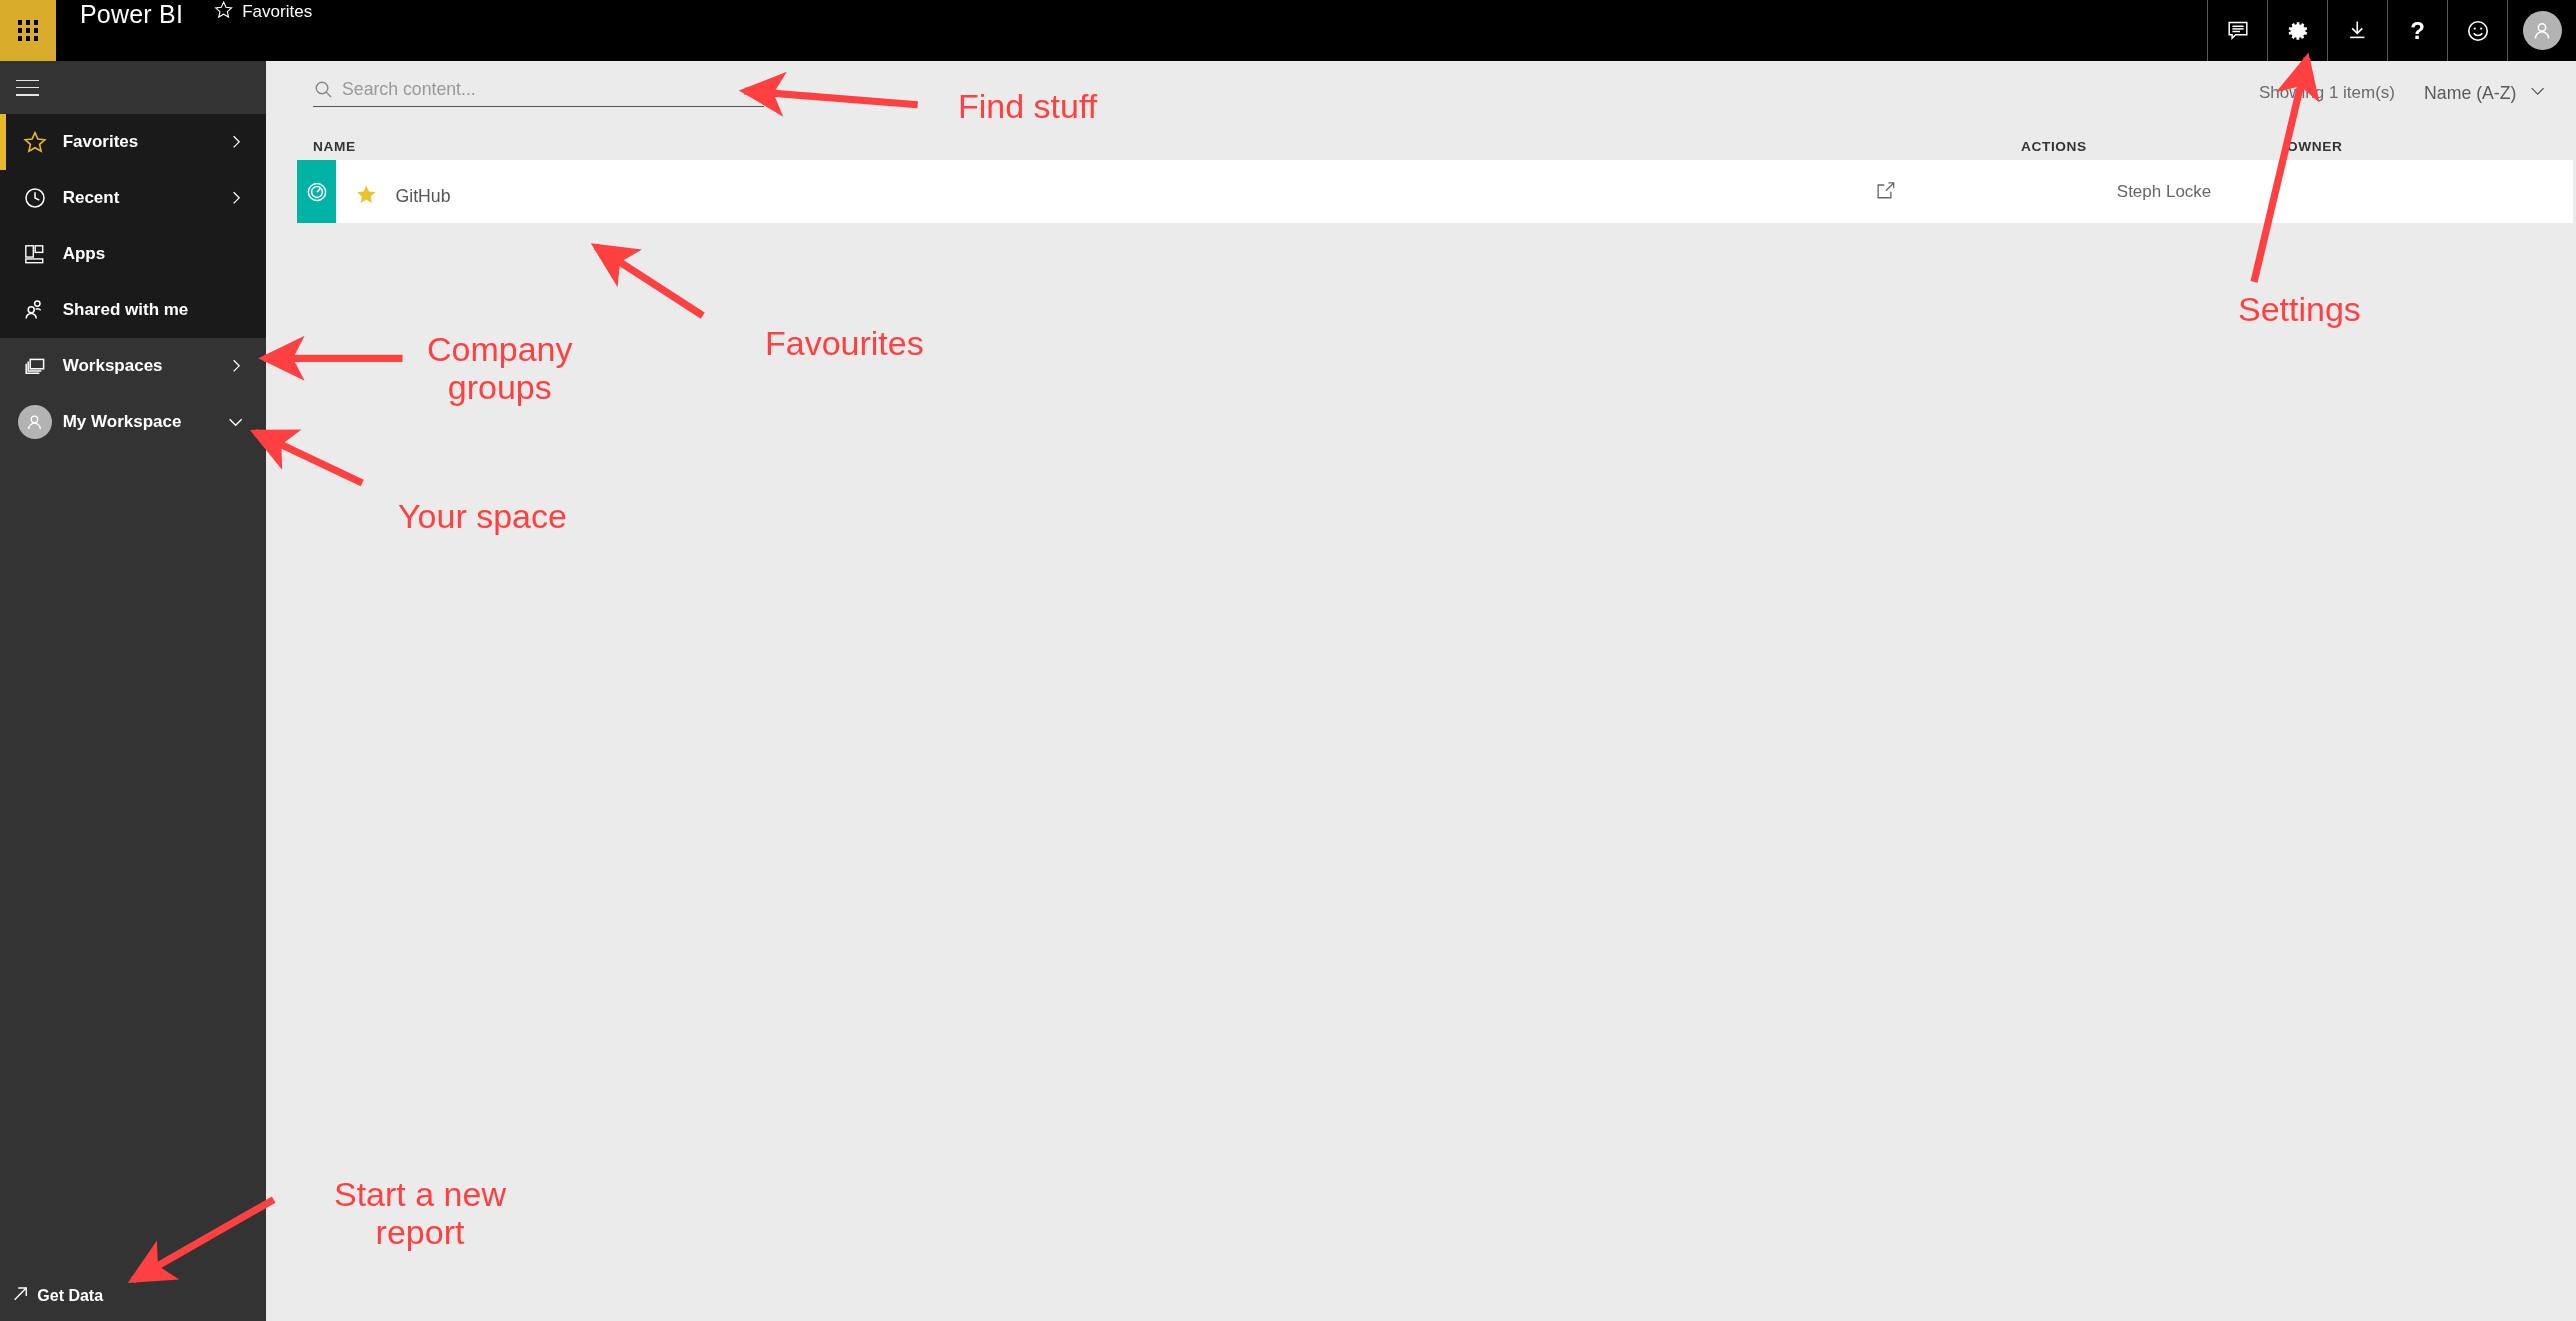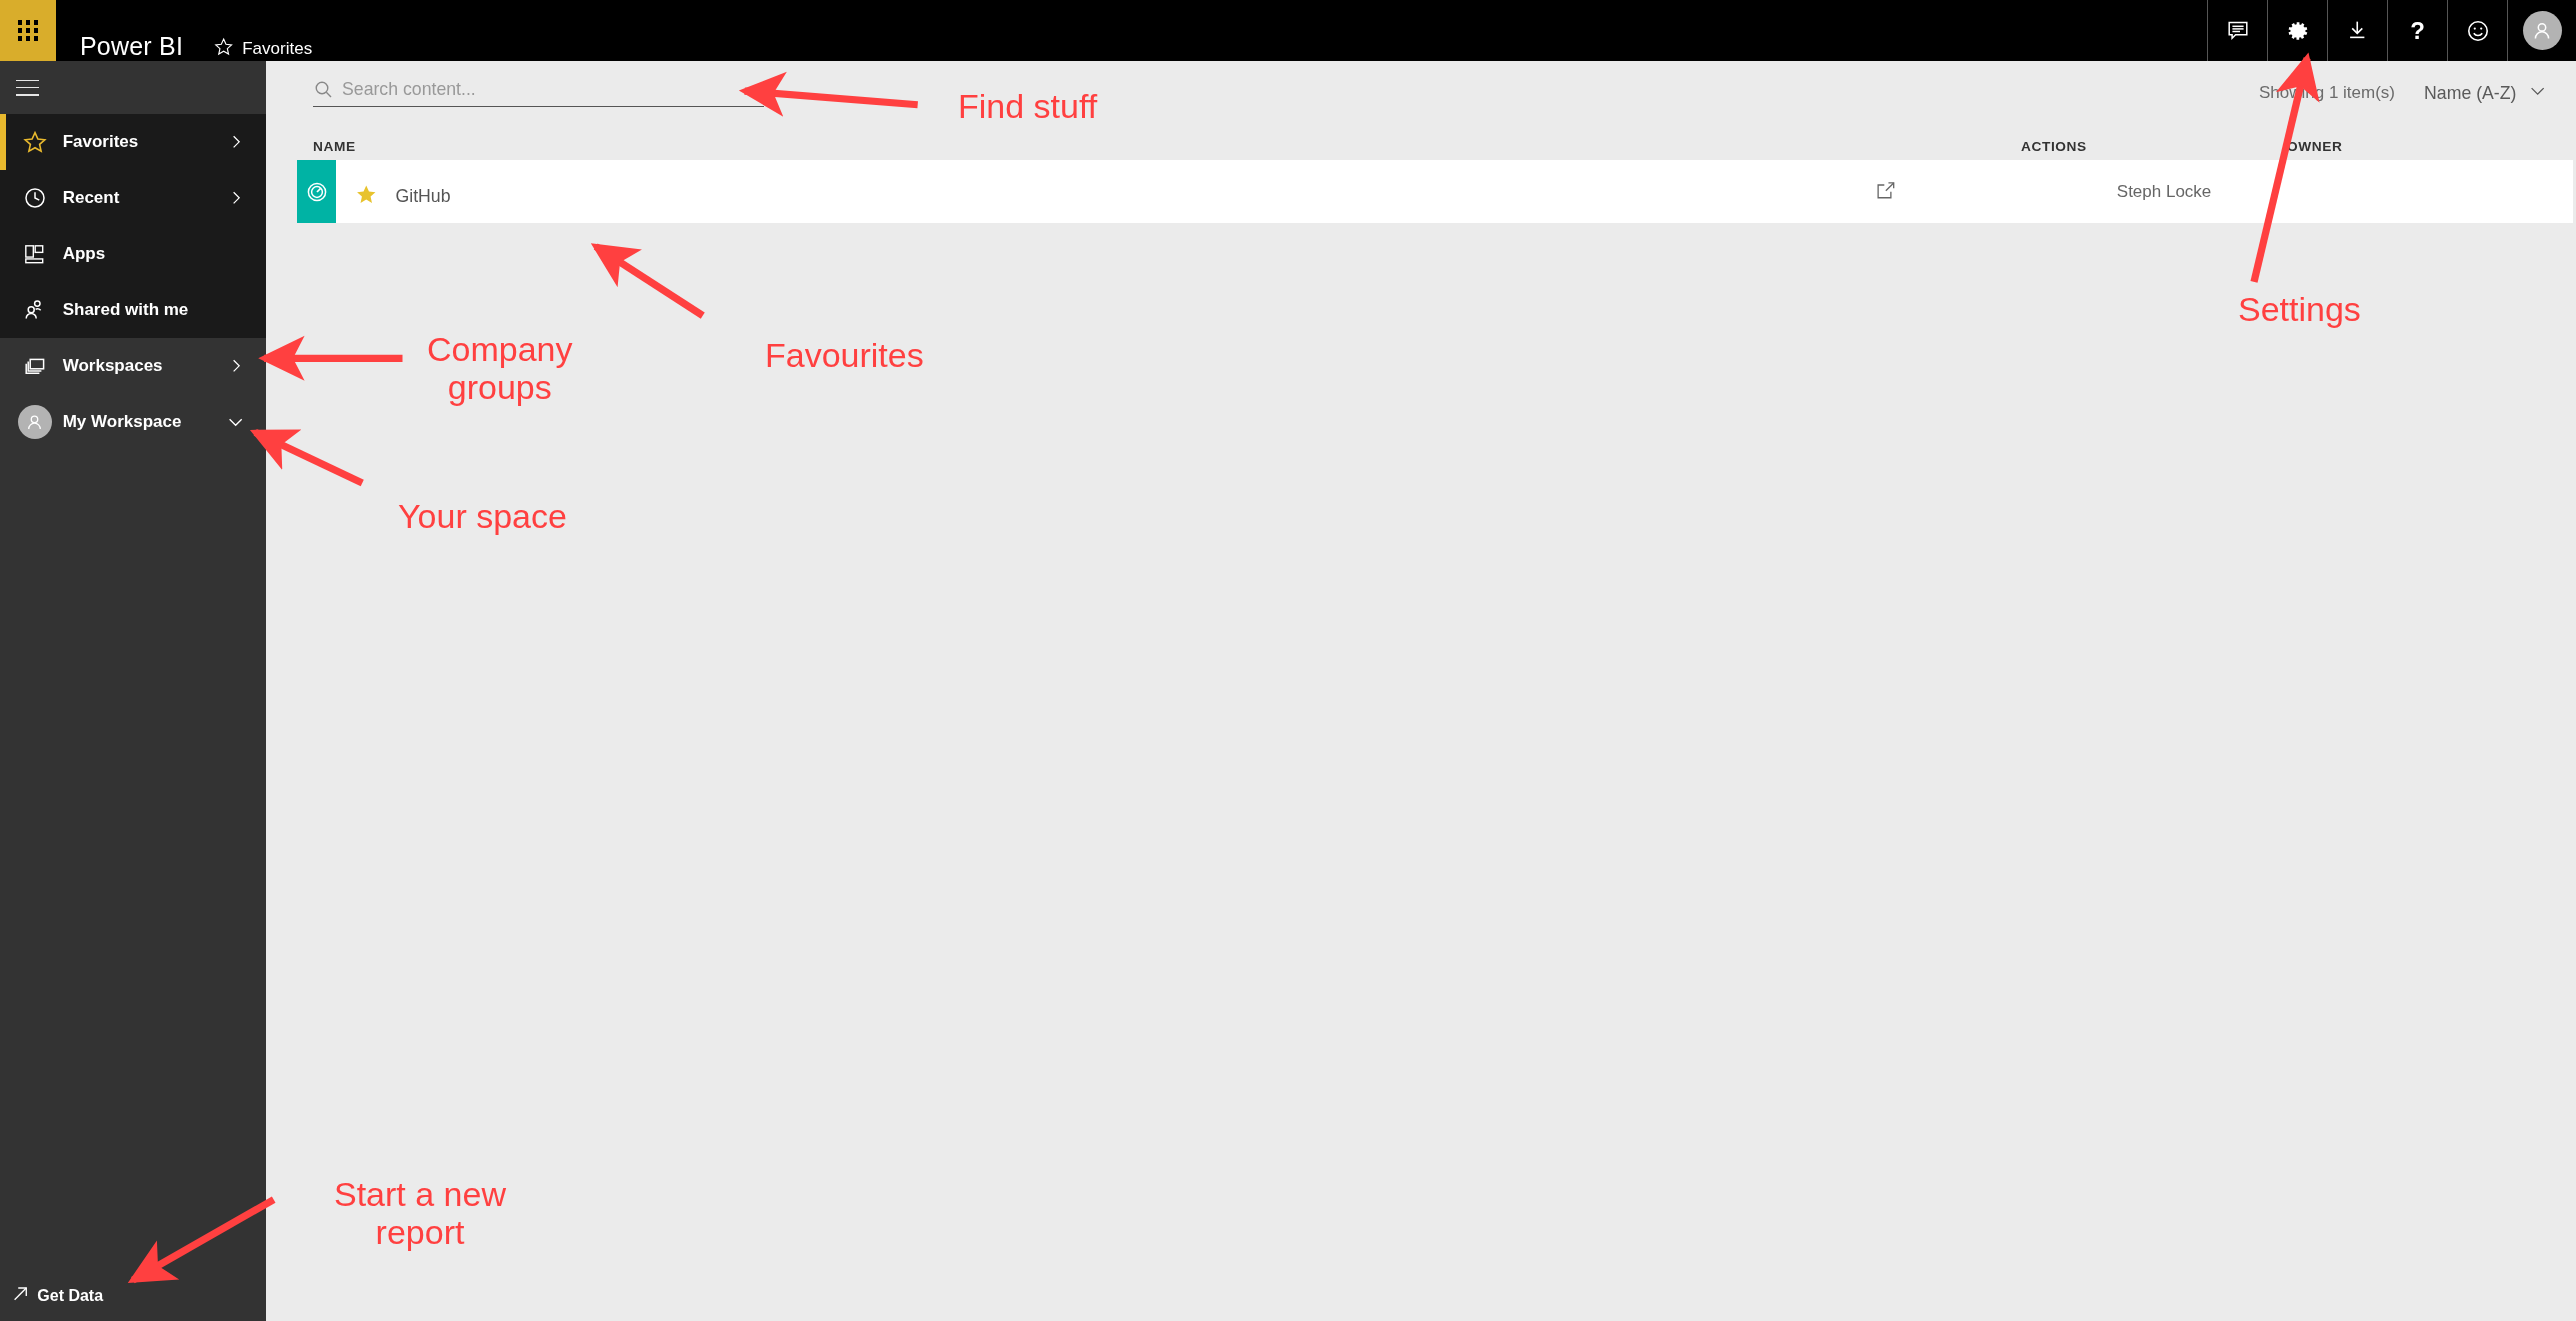--- a/index.html
+++ b/index.html
@@ -8,21 +8,21 @@
     background: #ebebeb;
     font-family: "Liberation Sans", sans-serif;
     overflow: hidden;
   }
   #app { position: relative; width: 2576px; height: 1322px; }
 
   
   .topbar {
     position: absolute; left: 0; top: 0;
     width: 2576px; height: 61px;
-    background: #000; display: flex; align-items: flex-end;
+    background: #000; display: flex; align-items: flex-start;
   }
   .waffle {
     width: 56px; height: 61px; background: #d9ad2b;
     display: flex; align-items: center; justify-content: center;
     cursor: pointer;
   }
   .waffle-grid {
     display: grid; grid-template-columns: repeat(3, 4.8px);
     grid-template-rows: repeat(3, 4.8px); gap: 3.2px;
   }
@@ -421,21 +421,21 @@
 
     <line x1="450" y1="600" x2="317" y2="537" stroke="#ff4040" stroke-width="9" marker-end="url(#ah)"></line>
 
     <line x1="340" y1="1490" x2="165" y2="1590" stroke="#ff4040" stroke-width="9" marker-end="url(#ah)"></line>
 
     <line x1="2800" y1="350" x2="2866" y2="72" stroke="#ff4040" stroke-width="9" marker-end="url(#ah)"></line>
   </svg>
 
   <div class="anno" style="left:958px; top:87px;">Find stuff</div>
   <div class="anno" style="left:2238px; top:290px;">Settings</div>
-  <div class="anno" style="left:765px;  top:336px;">Favourites</div>
+  <div class="anno" style="left:765px;  top:324px;">Favourites</div>
   <div class="anno" style="left:427px;  top:330px;">Company
 groups</div>
   <div class="anno" style="left:398px;  top:497px;">Your space</div>
   <div class="anno" style="left:334px;  top:1175px;">Start a new
 report</div>
 
 </div>
 
 
 </body></html>

